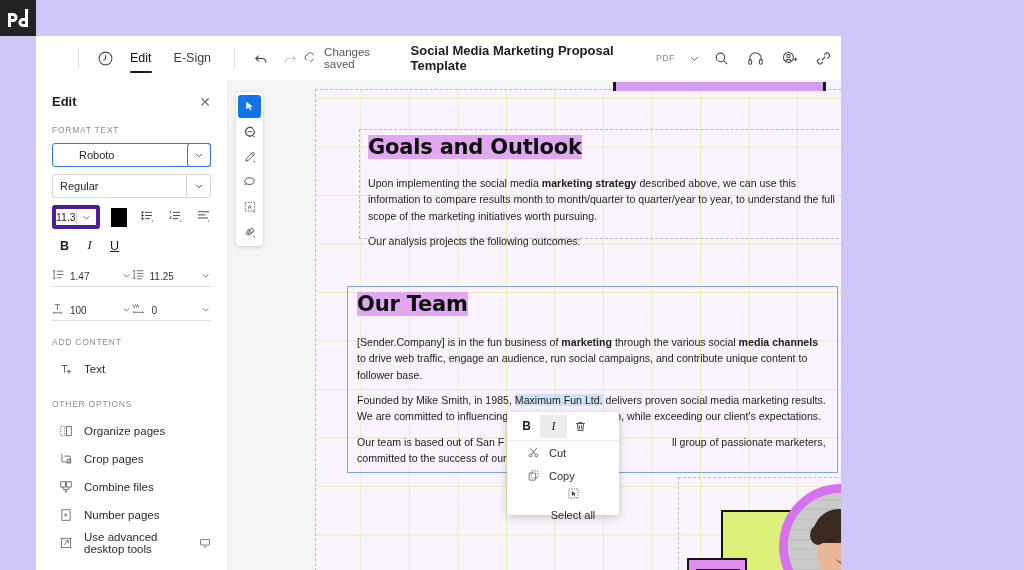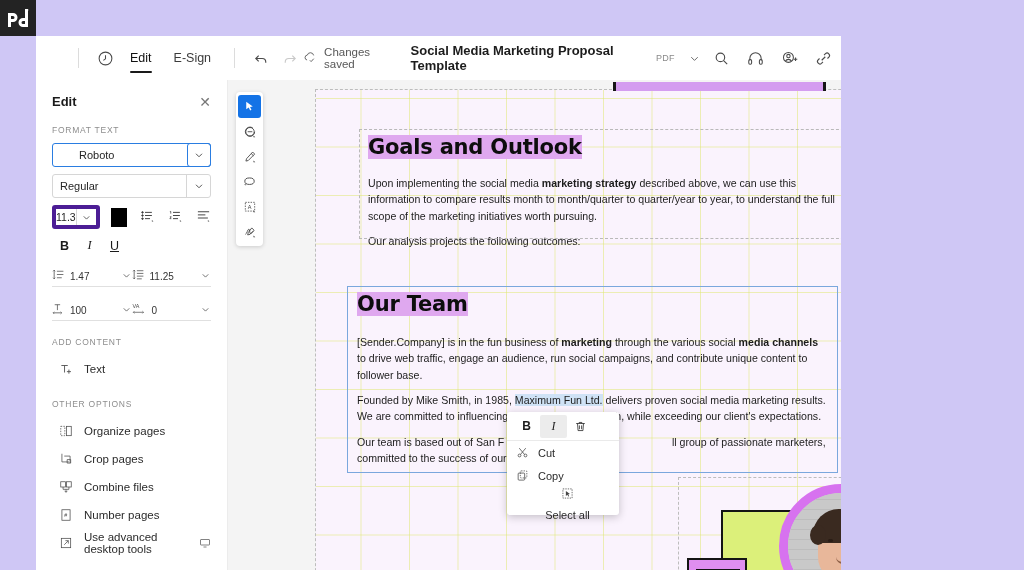--- a/index.html
+++ b/index.html
@@ -167,21 +167,21 @@
   .ctx-top {
     display: flex; align-items: center; height: 29px; border-bottom: 1px solid #eaeaea;
     padding-left: 6px; gap: 0;
   }
   .ctx-top .cb {
     width: 27px; height: 23px; display: flex; align-items: center; justify-content: center;
     cursor: pointer; color: #1d1d1d; font-size: 12px;
   }
   .ctx-top .cb.sel { background: #ececec; border-radius: 2px; }
   .ctx-item {
-    display: flex; align-items: center; gap: 9px; height: 23px; padding-left: 9px;
+    display: flex; align-items: center; gap: 9px; height: 23px; padding-left: 20px;
     cursor: pointer; color: #2b2b2b;
   }
   .ctx-item:first-of-type { margin-top: 4px; }
   .ctx-item:last-child { margin-bottom: 5px; flex-direction: column; }
   .ctx-item .ci { color: #454545; display:flex; }
 
   
   .illus {
     position: absolute; left: 363px; top: 388px; width: 222px; height: 165px;
     outline: 1px dashed #bdbdbd;

